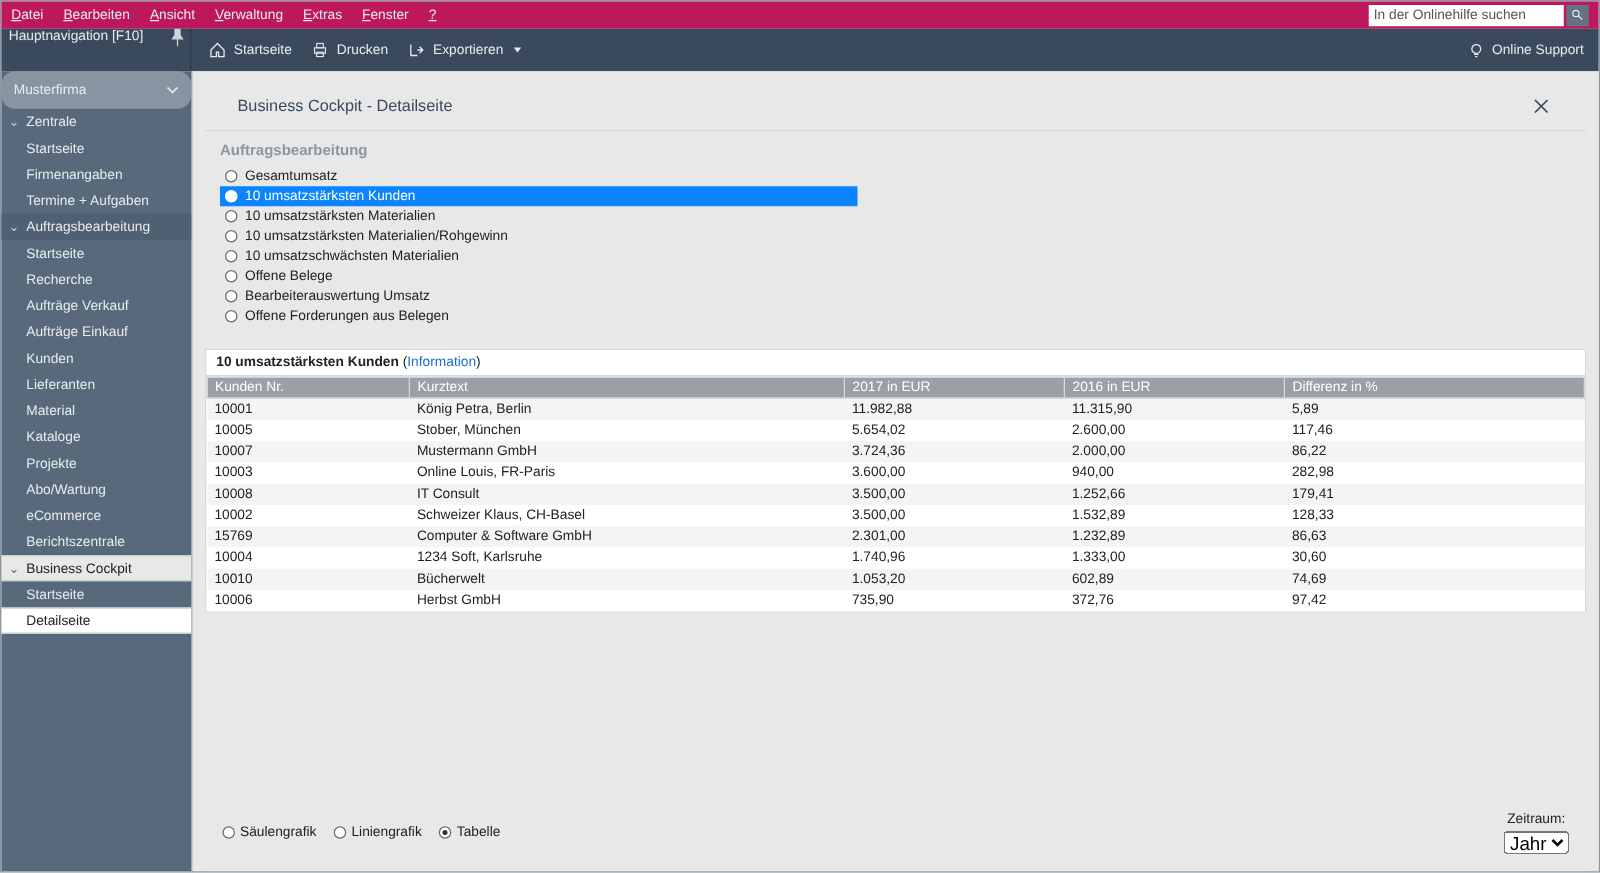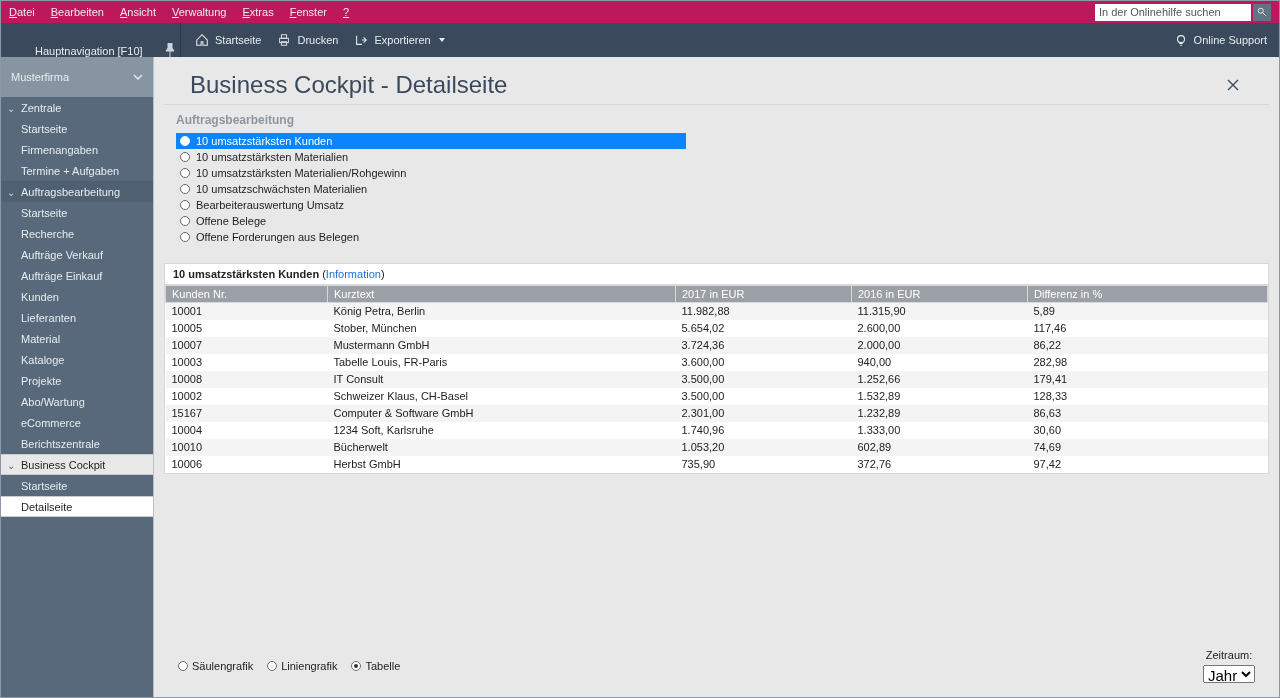--- a/index.html
+++ b/index.html
@@ -13,48 +13,48 @@
   .menubar .spacer { flex:1; }
   .search-wrap { display:flex; align-items:center; }
   .search-input { width:156px; height:17px; border:none; font-size:11px; padding:1px 4px; background:#fff; color:#555; }
   .search-btn { width:18px; height:17px; background:#637383; display:flex; align-items:center; justify-content:center; margin-left:2px; }
   .search-btn svg { width:10px; height:10px; fill:#e8ecef; }
 
   
   .toolbar { height:34px; background:#3a4a5c; color:#e8ecef; display:flex; align-items:center; padding:0 10px; }
   .nav-label { padding:0 6px; }
   .pin { width:20px; display:flex; justify-content:center; margin-left:auto; color:#c0c8d0; }
-  .toolbar-left { width:152px; display:flex; align-items:flex-end; height:100%; border-right:1px solid #2a3947;margin-left:28px; }
+  .toolbar-left { width:152px; display:flex; align-items:flex-start; height:100%; border-right:1px solid #2a3947; }
   .toolbar-right { display:flex; align-items:center; height:100%; padding:0 6px; flex:1; }
   .tb-btn { display:flex; align-items:center; gap:6px; padding:0 8px; height:100%; cursor:pointer; }
   .tb-btn svg { width:14px; height:14px; fill:#e8ecef; stroke:#e8ecef; }
   .caret-down { display:inline-block; width:0; height:0; border-left:3px solid transparent; border-right:3px solid transparent; border-top:4px solid #e8ecef; margin-left:2px; }
   .toolbar-right .support { margin-left:auto; display:flex; align-items:center; gap:6px; padding-right:6px; }
 
   
   .workspace { display:flex; height:calc(100% - 56px); }
 
   
   .sidebar { width:153px; background:#57697b; color:#e8ecef; display:flex; flex-direction:column; border-right:1px solid #b8bfc6; }
-  .company-row { height:40px; background:#8795a3; display:flex; align-items:center; padding:0 10px; justify-content:space-between; }
+  .company-row { height:30px; background:#8795a3; display:flex; align-items:center; padding:0 10px; justify-content:space-between;border-radius:11px; }
   .company-row .chev { color:#e8ecef; }
   .tree { }
   .tree-item { height:21px; display:flex; align-items:center; padding-left:20px; cursor:pointer; position:relative; }
   .tree-item.lvl0 { padding-left:20px; }
   .tree-item.lvl1 { padding-left:20px; }
   .tree-item .exp { position:absolute; left:6px; top:50%; transform:translateY(-50%); font-size:10px; color:#cdd4db; }
   .tree-item.group-head { }
   .tree-item.active-group { background:#e8e8e8; color:#222; border-top:1px solid #ccc; border-bottom:1px solid #ccc; }
   .tree-item.sel-page { background:#ffffff; color:#222; border-top:1px solid #ccc; border-bottom:1px solid #ccc; }
 
   
   .main { flex:1; background:#e8e8e8; position:relative; padding:8px 10px 0 10px; }
   .page { background:#e8e8e8; height:100%; }
   .page-titlebar { display:flex; align-items:center; height:40px; padding:0 26px; border-bottom:1px solid #d6d9dc; margin-bottom:8px; }
-  .page-title { font-size:24px; color:#3a4a5c; }
+  .page-title { font-size:13px; color:#3a4a5c; }
   .page-close { margin-left:auto; font-size:14px; color:#3a4a5c; cursor:pointer; padding:2px 4px; }
 
   .section-head { font-size:12px; font-weight:bold; color:#8e969e; padding:0 12px 6px 12px; }
 
   .radio-list { padding:0 12px 10px 12px; }
   .radio-row { display:flex; align-items:center; height:16px; padding-left:4px; gap:6px; margin-bottom:0; }
   .radio-row.selected { background:#0a84ff; color:#fff; }
   .radio-list-wrap { width:510px; }
   .radio { width:10px; height:10px; border:1px solid #6b6b6b; border-radius:50%; background:#fff; position:relative; flex-shrink:0; }
   .radio.sel::after { content:''; position:absolute; width:4px; height:4px; background:#333; border-radius:50%; top:2px; left:2px; }
@@ -247,43 +247,47 @@
           <svg width="12" height="12" viewBox="0 0 12 12">
               <path d="M1 1l10 10M11 1L1 11" stroke="#3a4a5c" stroke-width="1.4"></path>
             </svg>
         </span>
       </div>
 
       <div class="section-head">Auftragsbearbeitung</div>
 
       <div class="radio-list">
         <div class="radio-list-wrap" id="opts">
+            <div class="radio-row">
+              <span class="radio"></span>
+              <span>Gesamtumsatz</span>
+            </div>
             <div class="radio-row selected">
               <span class="radio sel"></span>
               <span>10 umsatzstärksten Kunden</span>
             </div>
             <div class="radio-row">
               <span class="radio"></span>
               <span>10 umsatzstärksten Materialien</span>
             </div>
             <div class="radio-row">
               <span class="radio"></span>
               <span>10 umsatzstärksten Materialien/Rohgewinn</span>
             </div>
             <div class="radio-row">
               <span class="radio"></span>
               <span>10 umsatzschwächsten Materialien</span>
             </div>
             <div class="radio-row">
               <span class="radio"></span>
+              <span>Offene Belege</span>
+            </div>
+            <div class="radio-row">
+              <span class="radio"></span>
               <span>Bearbeiterauswertung Umsatz</span>
-            </div>
-            <div class="radio-row">
-              <span class="radio"></span>
-              <span>Offene Belege</span>
             </div>
             <div class="radio-row">
               <span class="radio"></span>
               <span>Offene Forderungen aus Belegen</span>
             </div>
           </div>
       </div>
 
       <div style="padding:0 0 0 0;">
         <div class="table-head-outer">
@@ -320,41 +324,41 @@
                 </tr>
                 <tr>
                   <td>10007</td>
                   <td>Mustermann GmbH</td>
                   <td class="right">3.724,36</td>
                   <td class="right">2.000,00</td>
                   <td class="right">86,22</td>
                 </tr>
                 <tr>
                   <td>10003</td>
-                  <td>Tabelle Louis, FR-Paris</td>
+                  <td>Online Louis, FR-Paris</td>
                   <td class="right">3.600,00</td>
                   <td class="right">940,00</td>
                   <td class="right">282,98</td>
                 </tr>
                 <tr>
                   <td>10008</td>
                   <td>IT Consult</td>
                   <td class="right">3.500,00</td>
                   <td class="right">1.252,66</td>
                   <td class="right">179,41</td>
                 </tr>
                 <tr>
                   <td>10002</td>
                   <td>Schweizer Klaus, CH-Basel</td>
                   <td class="right">3.500,00</td>
                   <td class="right">1.532,89</td>
                   <td class="right">128,33</td>
                 </tr>
                 <tr>
-                  <td>15167</td>
+                  <td>15769</td>
                   <td>Computer &amp; Software GmbH</td>
                   <td class="right">2.301,00</td>
                   <td class="right">1.232,89</td>
                   <td class="right">86,63</td>
                 </tr>
                 <tr>
                   <td>10004</td>
                   <td>1234 Soft, Karlsruhe</td>
                   <td class="right">1.740,96</td>
                   <td class="right">1.333,00</td>

